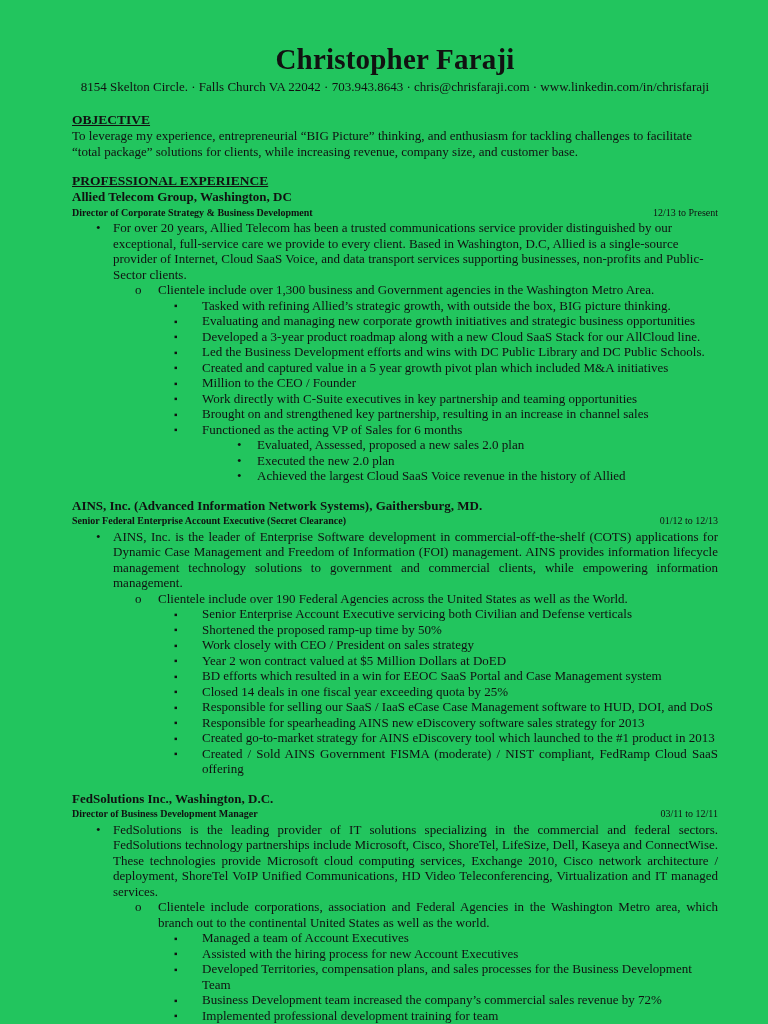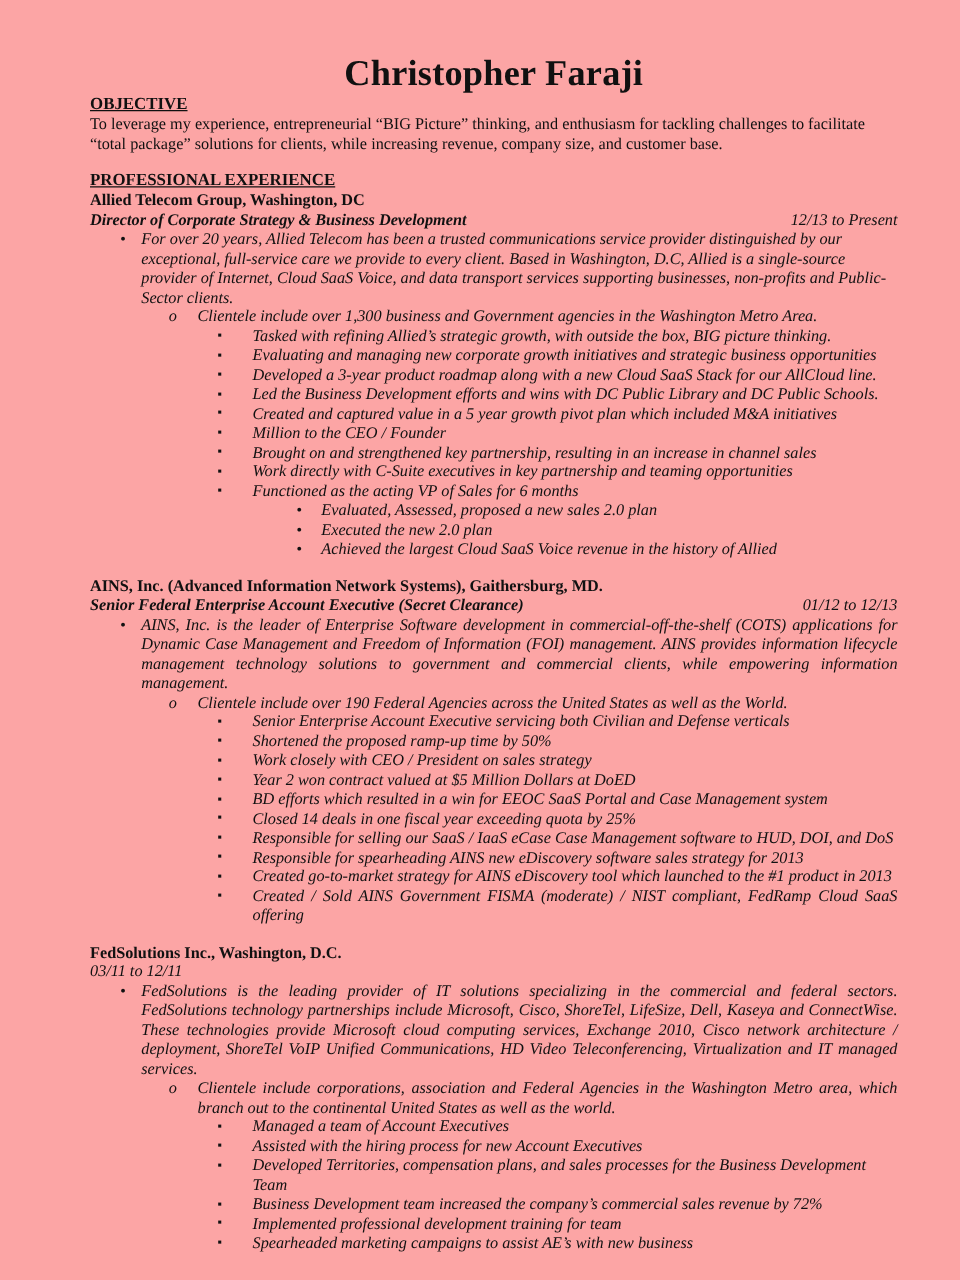--- a/index.html
+++ b/index.html
@@ -12,21 +12,21 @@
     height: 1024px;
     overflow: hidden;
     font-family: "Liberation Serif", "DejaVu Serif", serif;
     color: #111111;
   }
   .page {
     box-sizing: border-box;
     width: 768px;
     height: 1024px;
     padding: 44px 50px 20px 72px;
-    background: #fca5a5;
+    background: #22c55e;
   }
   .doc-title {
     margin: 0;
     font-size: 29px;
     line-height: 31px;
     font-weight: bold;
     text-align: center;
     letter-spacing: 0.2px;
   }
   .contact-line {
@@ -35,51 +35,49 @@
     line-height: 16px;
     text-align: center;
     white-space: nowrap;
   }
   .section-heading {
     font-size: 13.5px;
     line-height: 16px;
     font-weight: bold;
     text-decoration: underline;
   }
-  .objective-section { }
+  .objective-section { margin-top: 17px; }
   .objective-text {
     margin: 0;
     font-size: 13px;
     line-height: 15.5px;
   }
   .experience-section { margin-top: 14px; }
   .job { margin-top: 0; }
   .job + .job { margin-top: 14px; }
   .company-line {
     font-size: 13px;
     line-height: 15.5px;
     font-weight: bold;
   }
   .title-row {
     display: flex;
     justify-content: space-between;
     align-items: flex-end;
-    font-size: 13px;
-    line-height: 15.5px;
-    font-style: italic;
+    font-size: 10px;
+    line-height: 15.5px;
   }
   .job-title { font-weight: bold; }
   .job-dates { font-weight: normal; white-space: nowrap; }
 
   ul { margin: 0; padding: 0; list-style: none; }
   li {
     position: relative;
     font-size: 13px;
     line-height: 15.5px;
-    font-style: italic;
   }
   .just li { text-align: justify; }
 
   .l1 > li { padding-left: 41px; }
   .l1 > li::before {
     content: "\2022";
     position: absolute;
     left: 24px;
     top: 0;
   }
@@ -105,20 +103,21 @@
     left: 165px;
     top: 0;
   }
 </style>
 </head>
 <body>
 
 <div class="page">
 
   <h1 class="doc-title">Christopher Faraji</h1>
+  <div class="contact-line">8154 Skelton Circle.  · Falls Church VA 22042 · 703.943.8643 · chris@chrisfaraji.com · www.linkedin.com/in/chrisfaraji</div>
 
   <div class="objective-section">
     <div class="section-heading">OBJECTIVE</div>
     <p class="objective-text">To leverage my experience, entrepreneurial “BIG Picture” thinking, and enthusiasm for tackling challenges to facilitate “total package” solutions for clients, while increasing revenue, company size, and customer base.</p>
   </div>
 
   <div class="experience-section">
     <div class="section-heading">PROFESSIONAL EXPERIENCE</div>
 
     <div class="job">
@@ -133,22 +132,22 @@
       <ul class="l2">
         <li>Clientele include over 1,300 business and Government agencies in the Washington Metro Area.</li>
       </ul>
       <ul class="l3">
           <li>Tasked with refining Allied’s strategic growth, with outside the box, BIG picture thinking.</li>
           <li>Evaluating and managing new corporate growth initiatives and strategic business opportunities</li>
           <li>Developed a 3-year product roadmap along with a new Cloud SaaS Stack for our AllCloud line.</li>
           <li>Led the Business Development efforts and wins with DC Public Library and DC Public Schools.</li>
           <li>Created and captured value in a 5 year growth pivot plan which included M&amp;A initiatives</li>
           <li>Million to the CEO / Founder</li>
+          <li>Work directly with C-Suite executives in key partnership and teaming opportunities</li>
           <li>Brought on and strengthened key partnership, resulting in an increase in channel sales</li>
-          <li>Work directly with C-Suite executives in key partnership and teaming opportunities</li>
           <li>Functioned as the acting VP of Sales for 6 months</li>
         </ul>
       <ul class="l4">
           <li>Evaluated, Assessed, proposed a new sales 2.0 plan</li>
           <li>Executed the new 2.0 plan</li>
           <li>Achieved the largest Cloud SaaS Voice revenue in the history of Allied</li>
         </ul>
     </div>
 
     <div class="job">
@@ -173,20 +172,21 @@
           <li>Responsible for selling our SaaS / IaaS eCase Case Management software to HUD, DOI, and DoS</li>
           <li>Responsible for spearheading AINS new eDiscovery software sales strategy for 2013</li>
           <li>Created go-to-market strategy for AINS eDiscovery tool which launched to the #1 product in 2013</li>
           <li>Created / Sold AINS Government FISMA (moderate) / NIST compliant, FedRamp Cloud SaaS offering</li>
         </ul>
     </div>
 
     <div class="job">
       <div class="company-line">FedSolutions Inc., Washington, D.C.</div>
       <div class="title-row">
+        <span class="job-title">Director of Business Development Manager</span>
         <span class="job-dates">03/11 to 12/11</span>
       </div>
       <ul class="l1 just">
         <li>FedSolutions is the leading provider of IT solutions specializing in the commercial and federal sectors.  FedSolutions technology partnerships include Microsoft, Cisco, ShoreTel, LifeSize, Dell, Kaseya and ConnectWise.  These technologies provide Microsoft cloud computing services, Exchange 2010, Cisco network architecture / deployment, ShoreTel VoIP Unified Communications, HD Video Teleconferencing, Virtualization and IT managed services.</li>
       </ul>
       <ul class="l2 just">
         <li>Clientele include corporations, association and Federal Agencies in the Washington Metro area, which branch out to the continental United States as well as the world.</li>
       </ul>
       <ul class="l3">
           <li>Managed a team of Account Executives</li>

